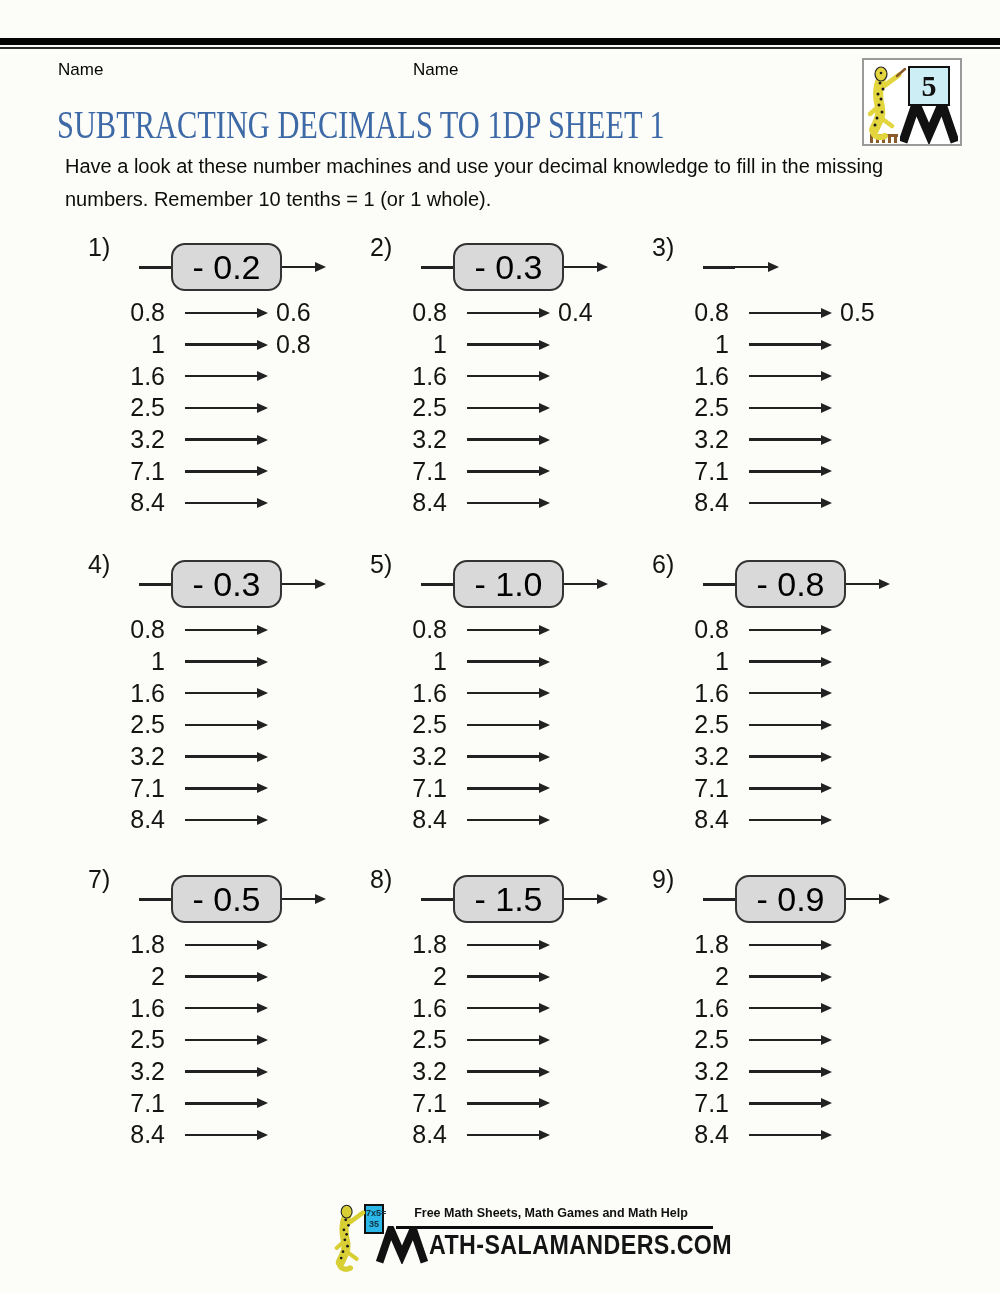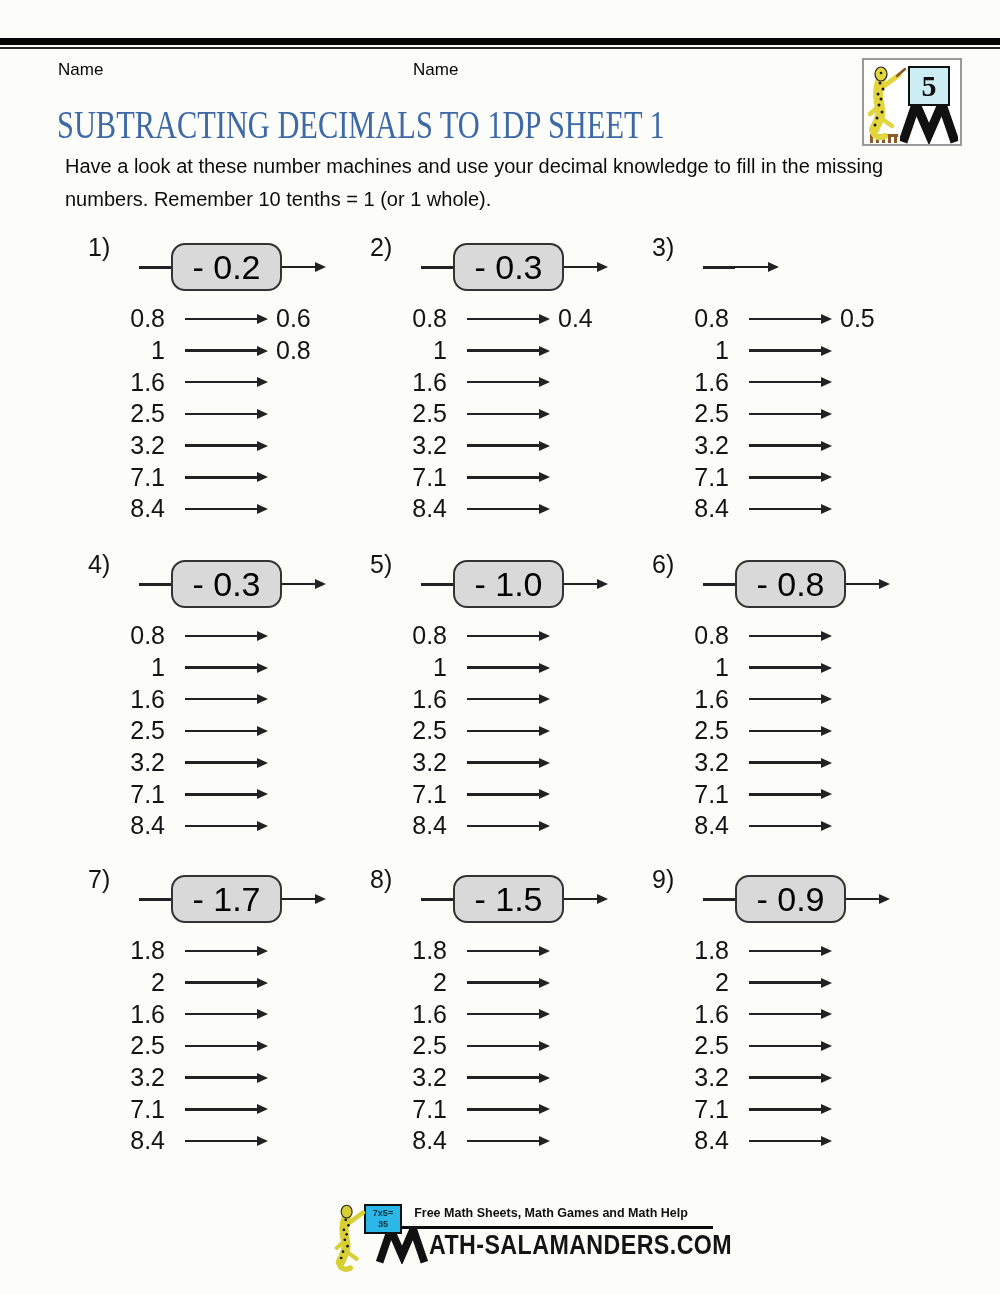--- a/index.html
+++ b/index.html
@@ -49,30 +49,30 @@
   .entry-line { margin-left:21px; width:32px; height:3px; background:#222; }
   .machine-box { width:111px; height:48px; box-sizing:border-box;
                  border:2.5px solid #333; border-radius:14px; background:#d9d9d9;
                  display:flex; align-items:center; justify-content:center; }
   .mlabel { font-size:34px; color:#000000; }
   .harrow { position:relative; height:2.5px; background:#222; }
   .harrow::after { content:""; position:absolute; right:-11px; top:50%; transform:translateY(-50%);
                    width:0; height:0; border-left:11px solid #222;
                    border-top:5.5px solid transparent; border-bottom:5.5px solid transparent; }
   .exit-arrow { width:33px; margin-right:11px; }
-  .io-rows { margin-top:12px; }
+  .io-rows { margin-top:6px; }
   .io-row { height:31.7px; display:flex; align-items:center; }
   .in  { width:77px; text-align:right; font-size:25px; color:#141414; }
   .io-arrow { margin-left:20px; width:72px; }
   .out { margin-left:19px; font-size:25px; color:#141414; }
 
   
   .footer { position:absolute; left:333px; top:1200px; width:400px; height:78px; }
   .f-sala { position:absolute; left:0; top:4px; width:40px; height:68px; z-index:3; }
-  .f-card { position:absolute; left:31px; top:4px; width:38px; height:30px; z-index:2;
+  .f-card { position:absolute; left:31px; top:4px; width:20px; height:30px; z-index:2;
             background:#2bb7e8; border:2px solid #111; box-sizing:border-box;
             font-size:9px; font-weight:700; line-height:1.25; text-align:center; color:#0e3340; padding-top:2px; }
   .f-m { position:absolute; left:43px; top:26px; width:52px; height:38px; z-index:1; }
   .f-tagline { position:absolute; left:68px; top:6px; width:300px; text-align:center;
                font-size:12.5px; font-weight:700; color:#101010; }
   .f-rule { position:absolute; left:63px; top:26px; width:317px; height:3px; background:#0c0c0c; }
   .f-wordmark { position:absolute; left:96px; top:30px; font-size:27px; font-weight:700;
                 color:#141414; white-space:nowrap; letter-spacing:0.5px;
                 transform:scaleX(0.86); transform-origin:left top; }
 </style>
@@ -407,21 +407,21 @@
             <span class="out"></span>
           </div>
         </div>
   </div>
 
   <div class="problem">
     <div class="machine-row">
       <span class="pnum">7)</span>
       <span class="entry-line"></span>
       <span class="machine-box">
-        <span class="mlabel">- 1.7</span>
+        <span class="mlabel">- 0.5</span>
       </span>
       <span class="harrow exit-arrow"></span>
     </div>
     <div class="io-rows">
           <div class="io-row">
             <span class="in">1.8</span>
             <span class="harrow io-arrow"></span>
             <span class="out"></span>
           </div>
           <div class="io-row">

